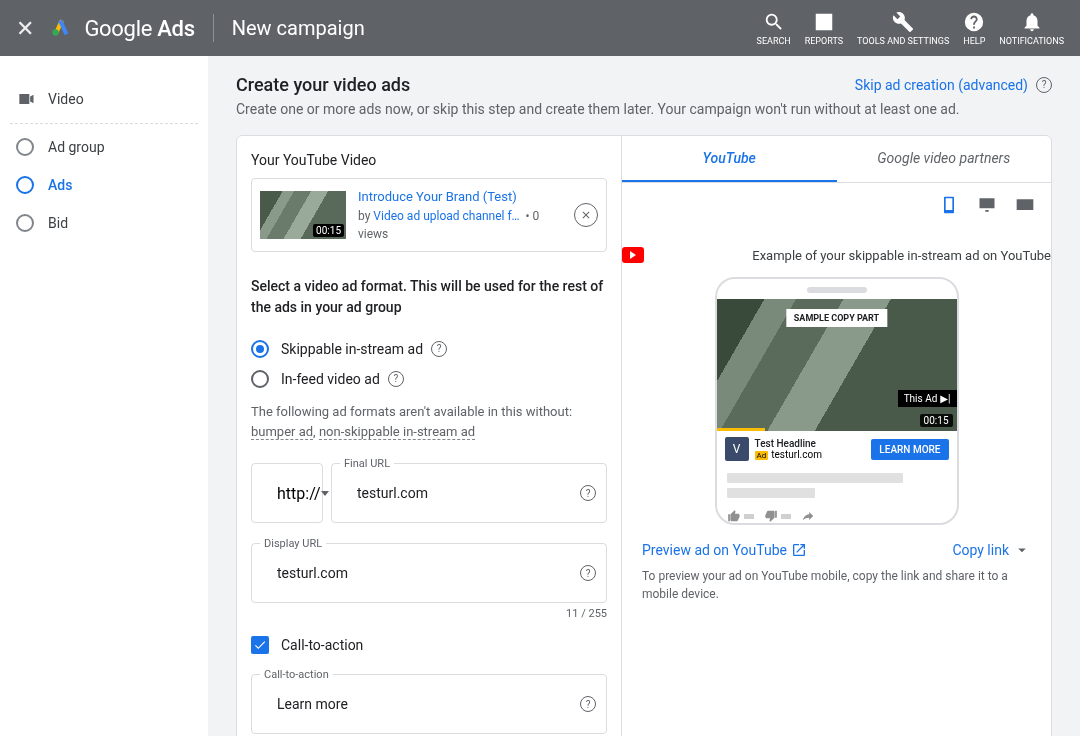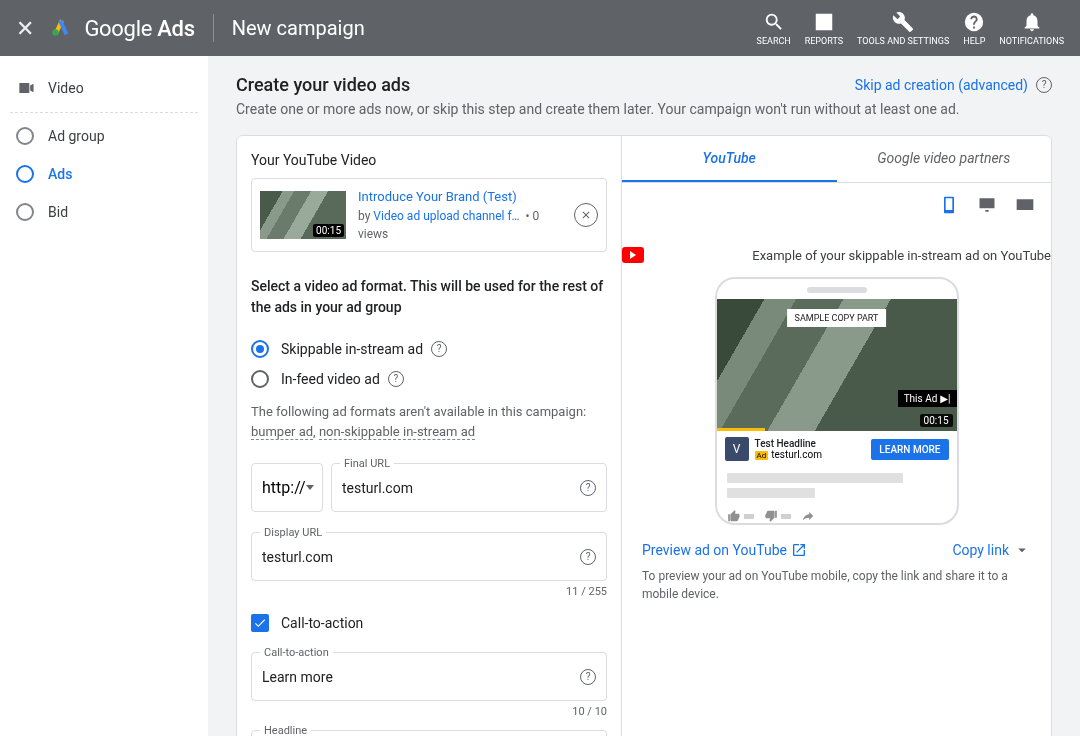--- a/index.html
+++ b/index.html
@@ -9,21 +9,21 @@
 .header .logo-tri { margin-right: 12px; }
 .header .brand { font-size: 22px; font-weight: 400; letter-spacing: -0.3px; }
 .header .brand b { font-weight: 500; }
 .header .divider { width: 1px; height: 28px; background: rgba(255,255,255,0.3); margin: 0 18px; }
 .header .title { font-size: 20px; font-weight: 400; }
 .header .spacer { flex: 1; }
 .header .icon-btn { display: flex; flex-direction: column; align-items: center; font-size: 9px; margin-left: 14px; cursor: pointer; }
 .header .icon-btn svg { width: 22px; height: 22px; fill: #fff; margin-bottom: 3px; }
 
 .content { display: flex; height: calc(100% - 56px); }
-.sidebar { width: 208px; background: #fff; padding: 12px 10px; }
+.sidebar { width: 208px; background: #fff; padding: 23px 10px; }
 .side-item { display: flex; align-items: center; padding: 10px 6px; font-size: 14px; color: #3c4043; cursor: pointer; border-radius: 4px; }
 .side-item .circ { width: 18px; height: 18px; border: 2px solid #80868b; border-radius: 50%; margin-right: 14px; flex-shrink: 0; }
 .side-item.video-ic svg { width: 20px; height: 20px; fill: #5f6368; margin-right: 12px; }
 .side-item.active { color: #1a73e8; font-weight: 500; }
 .side-item.active .circ { border-color: #1a73e8; }
 .side-hr { border: none; border-top: 1px dashed #dadce0; margin: 4px 0; }
 
 .main { flex: 1; padding: 18px 28px; overflow-y: auto; }
 .page-head { display: flex; justify-content: space-between; align-items: center; }
 .page-head h2 { font-size: 18px; font-weight: 500; color: #202124; }
@@ -49,21 +49,21 @@
 .format-text { font-size: 14px; color: #202124; margin: 24px 0 16px; line-height: 1.5; font-weight: 500; }
 .radio-row { display: flex; align-items: center; font-size: 14px; color: #202124; padding: 6px 0; cursor: pointer; }
 .radio-circle { width: 18px; height: 18px; border: 2px solid #5f6368; border-radius: 50%; margin-right: 12px; position: relative; }
 .radio-row.selected .radio-circle { border-color: #1a73e8; }
 .radio-row.selected .radio-circle::after { content: ''; position: absolute; top: 3px; left: 3px; width: 8px; height: 8px; background: #1a73e8; border-radius: 50%; }
 .radio-row .help-ic { margin-left: 8px; }
 .disabled-note { font-size: 13px; color: #5f6368; margin-top: 8px; line-height: 1.6; }
 .dotted { border-bottom: 1px dashed #80868b; text-align: center; }
 
 .field-row { display: flex; gap: 8px; margin-top: 20px; }
-.outline-field { position: relative; border: 1px solid #dadce0; border-radius: 4px; height: 49px; display: flex; align-items: center; padding: 0 10px; }
+.outline-field { position: relative; border: 1px solid #dadce0; border-radius: 4px; height: 60px; display: flex; align-items: center; padding: 0 25px; }
 .outline-field .float-label { position: absolute; top: -7px; left: 8px; background: #fff; padding: 0 4px; font-size: 11px; color: #5f6368; }
 .outline-field input { border: none; outline: none; font-size: 14px; color: #202124; flex: 1; background: transparent; }
 .outline-select { cursor: pointer; width: 72px; }
 .outline-select .chev { margin-left: auto; }
 .field-help { position: absolute; right: 10px; }
 .counter { font-size: 11px; color: #5f6368; text-align: right; margin-top: 4px; }
 .checkbox-row { display: flex; align-items: center; margin-top: 16px; font-size: 14px; color: #202124; }
 .checkbox-row .cb { width: 18px; height: 18px; background: #1a73e8; border-radius: 2px; margin-right: 12px; display: flex; align-items: center; justify-content: center; }
 .checkbox-row .cb svg { width: 14px; height: 14px; fill: #fff; }
 
@@ -74,21 +74,21 @@
 .device-row { display: flex; justify-content: flex-end; padding: 10px 14px; gap: 14px; }
 .device-btn { width: 24px; height: 24px; display: flex; align-items: center; justify-content: center; cursor: pointer; }
 .device-btn svg { width: 20px; height: 20px; fill: #5f6368; }
 .device-btn.active svg { fill: #1a73e8; }
 .preview-label { display: flex; align-items: center; justify-content: space-between; gap: 10px; font-size: 13px; color: #3c4043; margin: 20px 0 14px; }
 .yt-icon { width: 22px; height: 16px; background: #ff0000; border-radius: 3px; position: relative; }
 .yt-icon::before { content: ''; position: absolute; top: 4px; left: 8px; border-left: 6px solid #fff; border-top: 4px solid transparent; border-bottom: 4px solid transparent; }
 .phone { width: 244px; margin: 0 auto; border: 2px solid #dadce0; border-radius: 20px; padding-top: 8px; overflow: hidden; }
 .phone .notch { width: 60px; height: 6px; background: #dadce0; border-radius: 3px; margin: 0 auto 6px; }
 .phone .ad-vid { height: 132px; background: linear-gradient(120deg,#3a4a3a 15%,#7a8a7a 15% 25%,#5b6b5b 25% 40%,#8a9a8a 40% 55%,#4a5a4a 55%); position: relative; }
-.phone .copy-box { position:absolute; top:10px; left:50%; transform:translateX(-50%); background:#fff; color:#202124; font-size:9px; text-align:center; padding:4px 8px; font-weight:400; }
+.phone .copy-box { position:absolute; top:10px; left:50%; transform:translateX(-50%); background:#fff; color:#202124; font-size:9px; text-align:center; padding:4px 8px; font-weight:700; }
 .phone .skip-btn { position: absolute; bottom: 24px; right: 0; background: #000; color: #fff; font-size: 10px; padding: 3px 6px; display:flex; align-items:center; gap:3px; }
 .phone .dur-chip { position: absolute; bottom: 4px; right: 4px; background: rgba(0,0,0,0.85); color: #fff; font-size: 10px; padding: 1px 4px; border-radius: 2px; }
 .phone .yellow-bar { position:absolute; bottom:0; left:0; width:20%; height:3px; background:#fbbc04; }
 .phone .meta-row { display: flex; align-items: center; padding: 6px 8px; gap: 6px; }
 .phone .avatar-sq { width: 24px; height: 24px; background: #3a4a6a; color:#fff; display:flex; align-items:center; justify-content:center; font-size:12px; border-radius:2px; }
 .phone .meta-text { flex:1; font-size:10px; }
 .phone .meta-text .h { font-weight:500; color:#202124; }
 .phone .meta-text .ad-badge { background:#fbbc04; color:#000; font-size:8px; padding:0 2px; border-radius:1px; margin-right:3px; }
 .phone .cta-btn { background:#1a73e8; color:#fff; font-size:10px; padding:5px 8px; border-radius:2px; font-weight:500; }
 .phone .skeleton { padding: 6px 10px; }
@@ -210,21 +210,21 @@
         <div class="radio-row selected">
             <span class="radio-circle"></span>
             <span>Skippable in-stream ad</span>
             <span class="help-ic">?</span>
           </div>
         <div class="radio-row">
             <span class="radio-circle"></span>
             <span>In-feed video ad</span>
             <span class="help-ic">?</span>
           </div>
-        <div class="disabled-note"><span>The following ad formats aren't available in this campaign: </span><span class="dotted">bumper ad</span><span>, </span><span class="dotted">non-skippable in-stream ad</span></div>
+        <div class="disabled-note"><span>The following ad formats aren't available in this without: </span><span class="dotted">bumper ad</span><span>, </span><span class="dotted">non-skippable in-stream ad</span></div>
 
         <div class="field-row">
           <div class="outline-field outline-select">
               <span>http://</span>
               <span class="chev chev-down"></span>
             </div>
           <div class="outline-field" style="flex:1">
               <span class="float-label">Final URL</span>
               <input value="testurl.com" style="">
               <span class="help-ic field-help">?</span>

